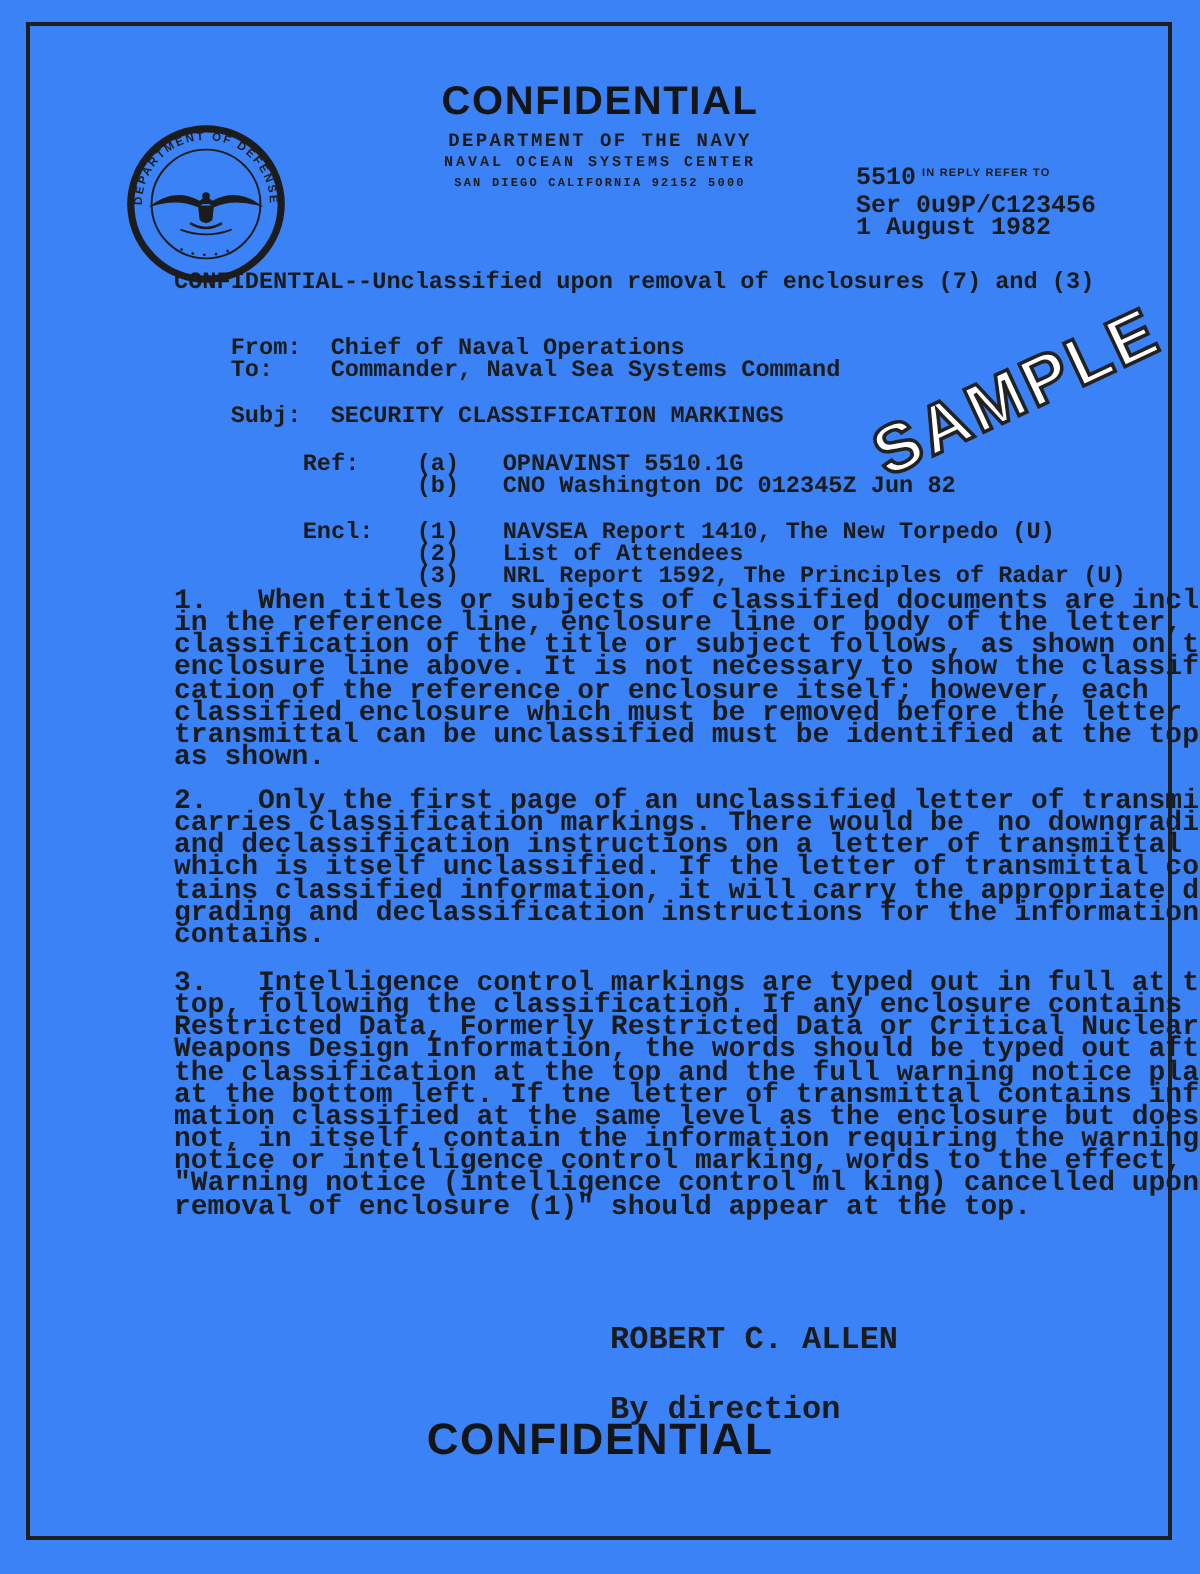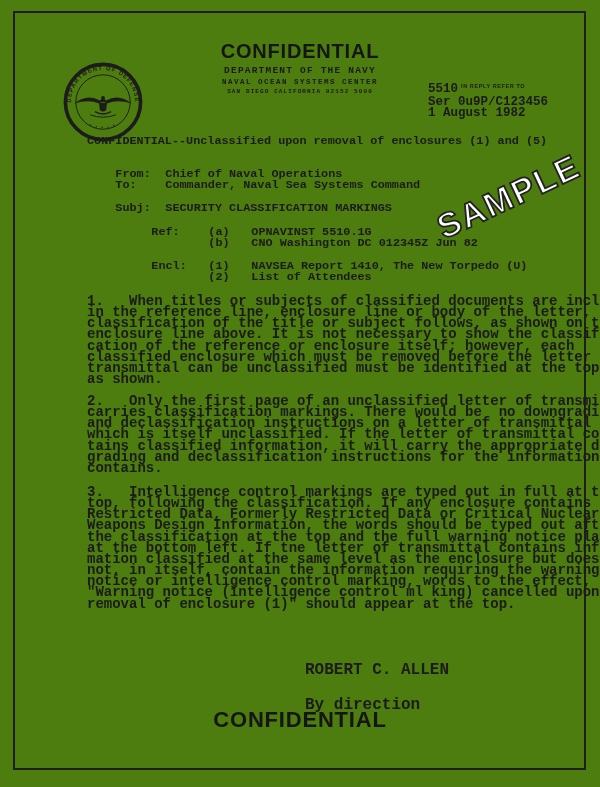--- a/index.html
+++ b/index.html
@@ -1,17 +1,17 @@
 <!DOCTYPE html>
 <html><head>
 <meta charset="utf-8">
 <style>
   html,body{margin:0;padding:0;background:#e8e8e8;}
   .page{
-    position:relative;width:600px;height:787px;background:#4d7c0f;
+    position:relative;width:600px;height:787px;background:#3b82f6;
     margin:0 auto;overflow:hidden;
     font-family:"Liberation Mono","DejaVu Sans Mono",monospace;
     color:#1b1b1b;
   }
   .border-frame{
     position:absolute;left:13px;top:11px;width:569px;height:755px;
     border:2px solid #1f1f1f;
   }
   .sans{font-family:Liberation Mono, monospace;}
   .classification{
@@ -87,21 +87,21 @@
   <div class="lh-dept sans">DEPARTMENT OF THE NAVY</div>
   <div class="lh-activity sans">NAVAL OCEAN SYSTEMS CENTER</div>
   <div class="lh-address sans">SAN DIEGO CALIFORNIA 92152 5000</div>
 
   <div class="reply-block">
     <div><span>5510</span><span class="refer-label">IN REPLY REFER TO</span></div>
     <div>Ser 0u9P/C123456</div>
     <div>1 August 1982</div>
   </div>
 
-  <div class="mono-line" style="left:87px;top:136px">CONFIDENTIAL--Unclassified upon removal of enclosures (1) and (5)</div>
+  <div class="mono-line" style="left:87px;top:136px">CONFIDENTIAL--Unclassified upon removal of enclosures (7) and (3)</div>
 
   <div class="row" style="top:169px">
     <span class="lbl">To:</span><span>Commander, Naval Sea Systems Command</span>
   </div>
   <div class="row" style="top:158px">
     <span class="lbl">From:</span><span>Chief of Naval Operations</span>
   </div>
 
   <div class="row" style="top:192px">
     <span class="lbl">Subj:</span><span>SECURITY CLASSIFICATION MARKINGS</span>
@@ -112,20 +112,23 @@
   </div>
   <div class="row" style="top:227px">
     <span class="lbl-wide"> </span><span class="id">(b)</span><span>CNO Washington DC 012345Z Jun 82</span>
   </div>
 
   <div class="row" style="top:250px">
     <span class="lbl-wide">Encl:</span><span class="id">(1)</span><span>NAVSEA Report 1410, The New Torpedo (U)</span>
   </div>
   <div class="row" style="top:261px">
     <span class="lbl-wide"> </span><span class="id">(2)</span><span>List of Attendees</span>
+  </div>
+  <div class="row" style="top:272px">
+    <span class="lbl-wide"> </span><span class="id">(3)</span><span>NRL Report 1592, The Principles of Radar (U)</span>
   </div>
 
   <div class="para" style="top:296px">1.   When titles or subjects of classified documents are included
 in the reference line, enclosure line or body of the letter, the
 classification of the title or subject follows, as shown on the
 enclosure line above. It is not necessary to show the classifi-
 cation of the reference or enclosure itself; however, each
 classified enclosure which must be removed before the letter of
 transmittal can be unclassified must be identified at the top,
 as shown.</div>

